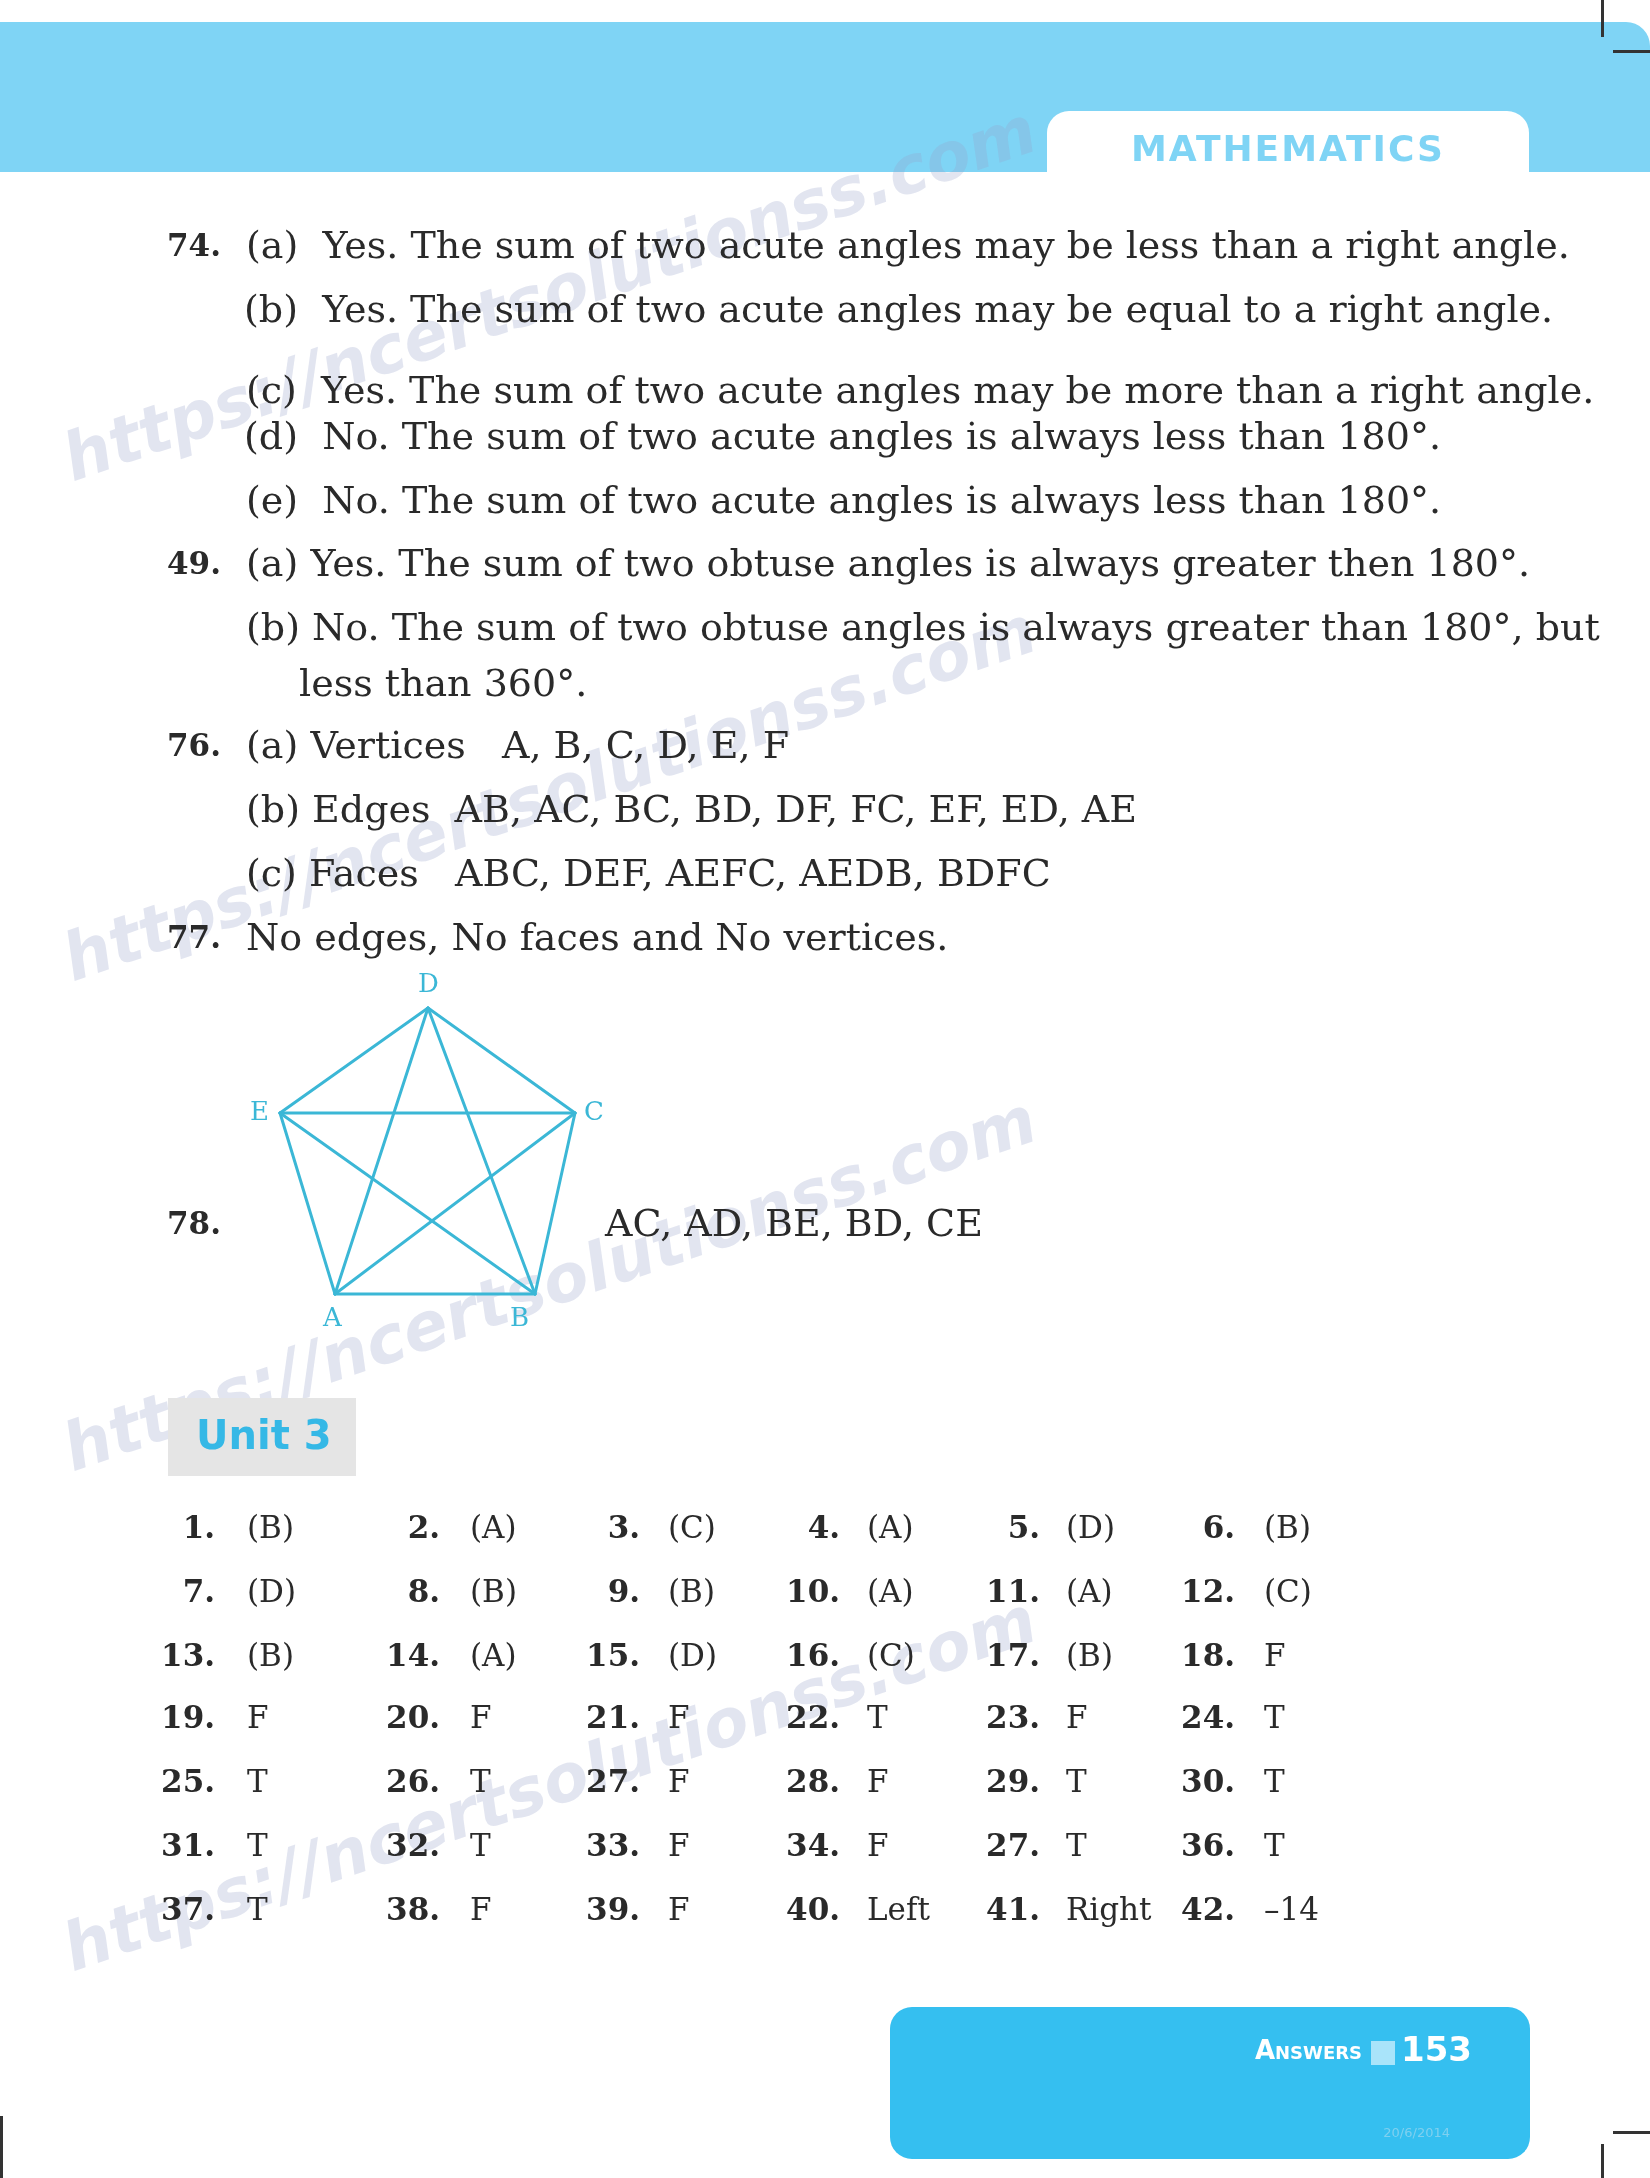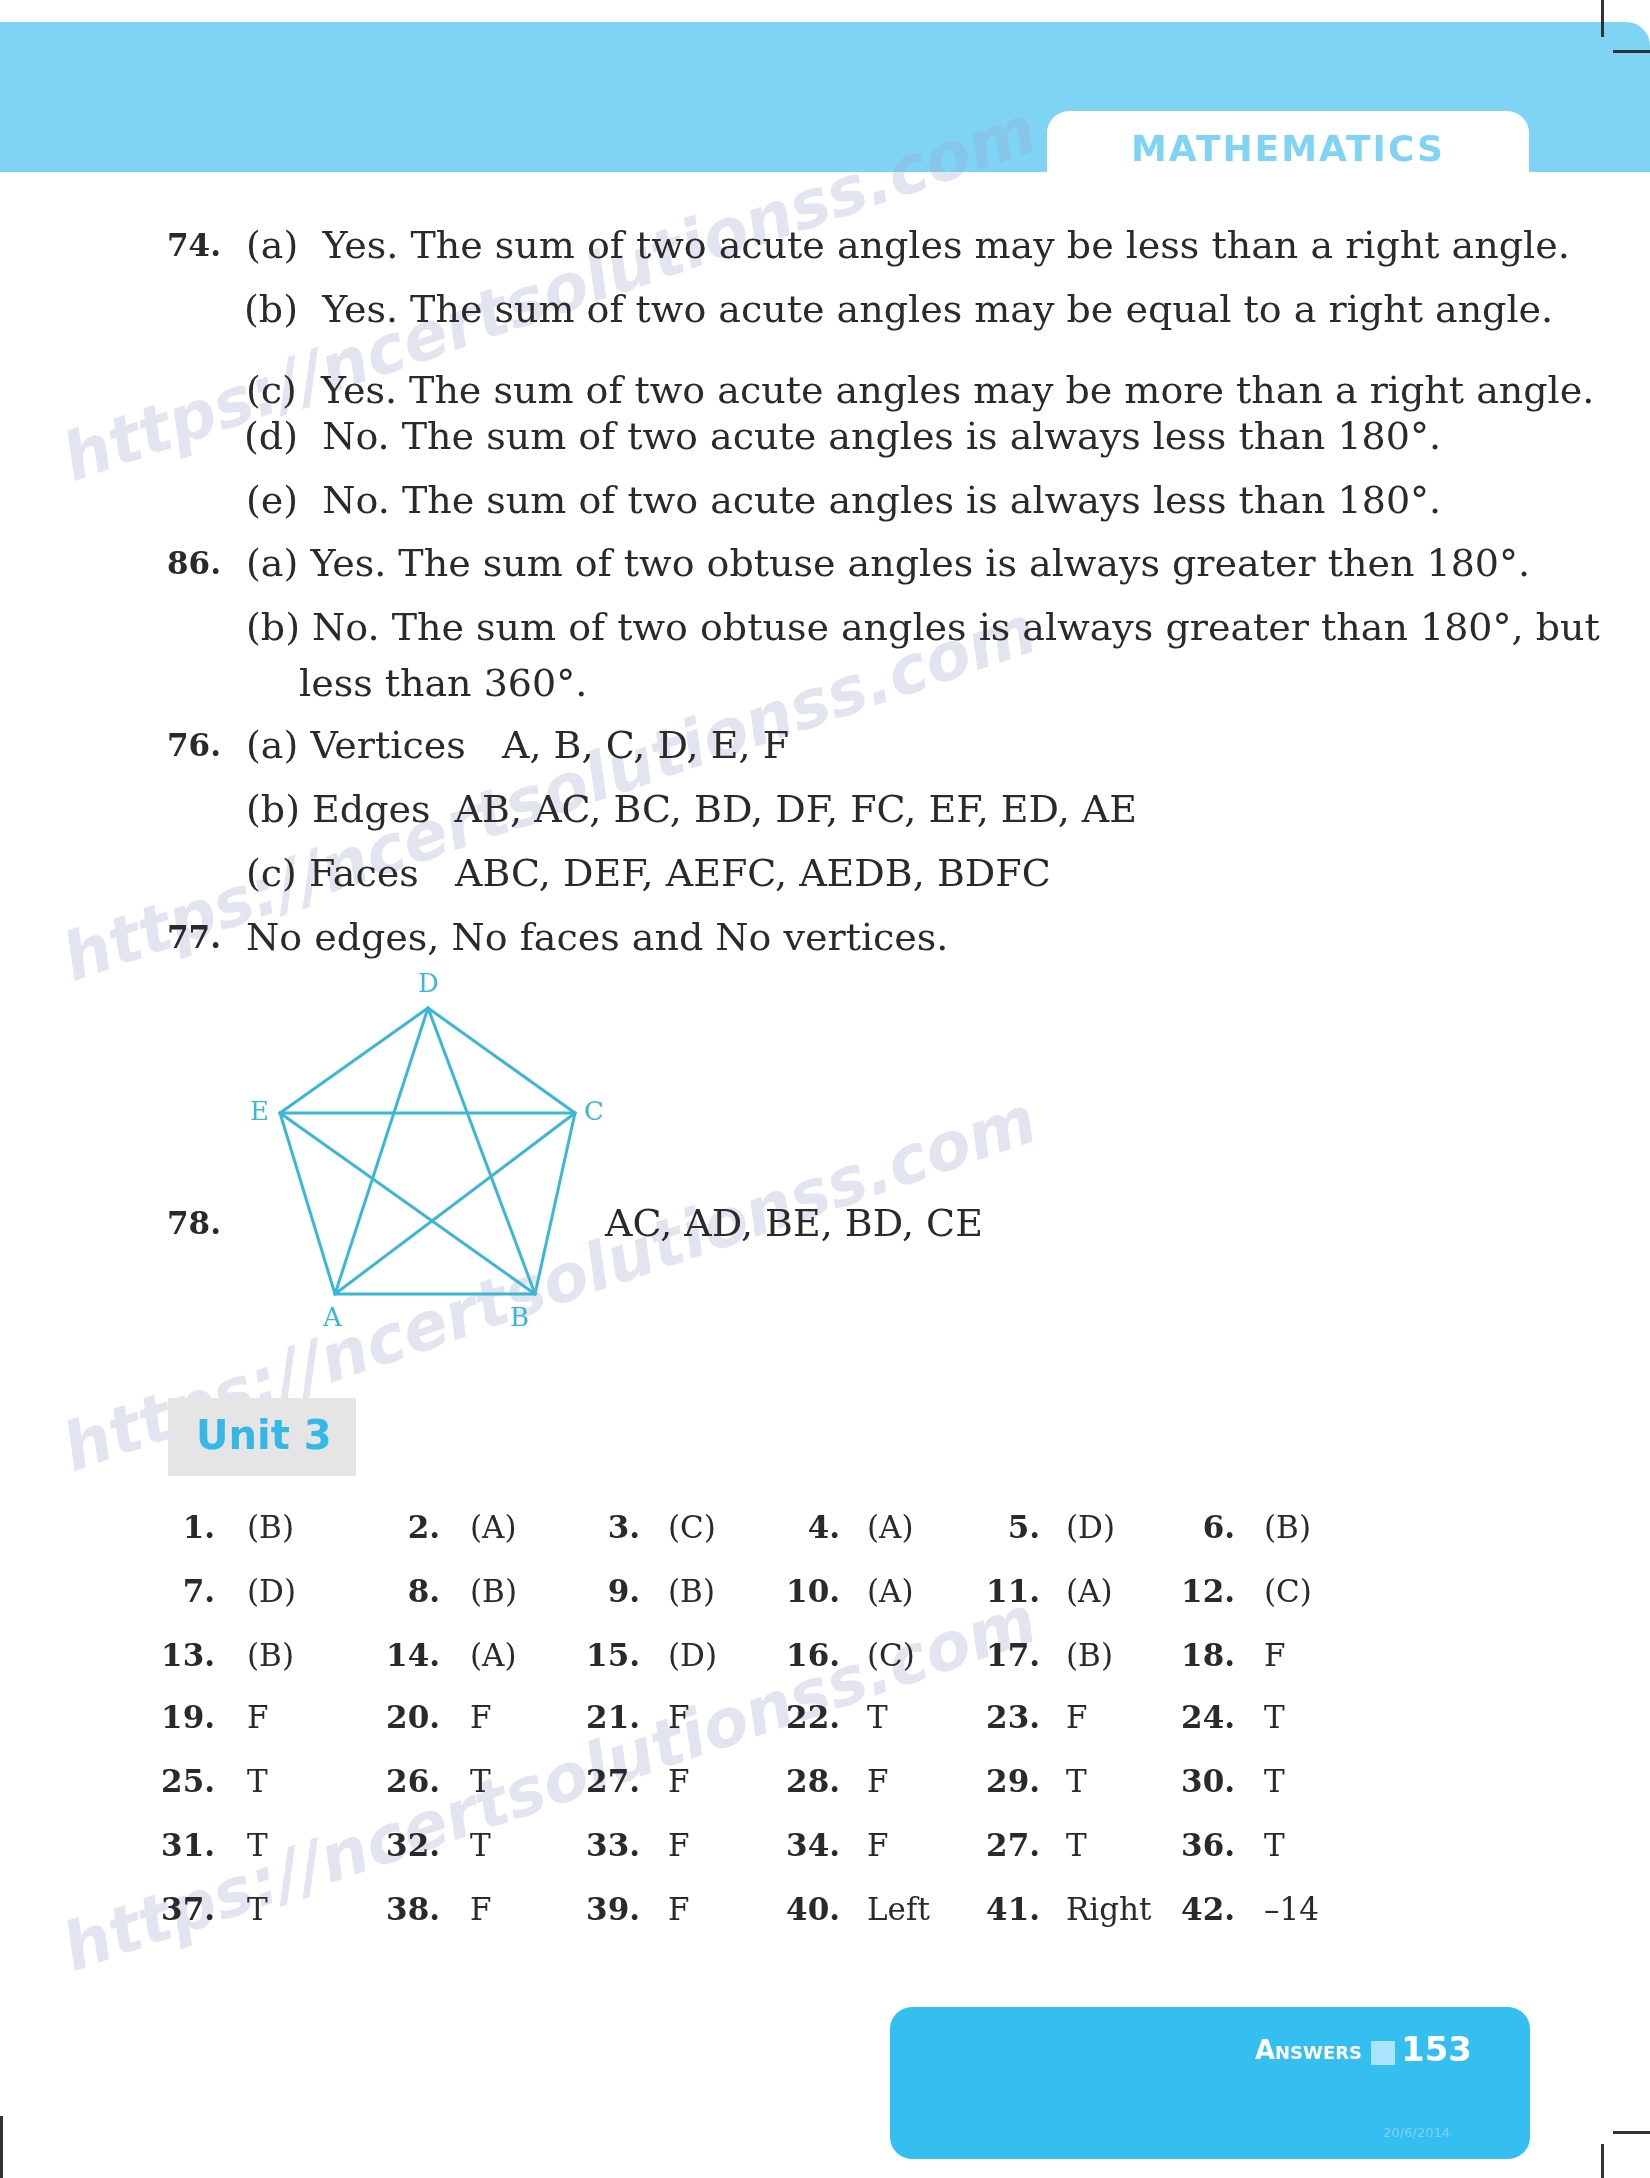--- a/index.html
+++ b/index.html
@@ -92,21 +92,21 @@
 <div class="watermark" style="left:78px;top:1410px;">https://ncertsolutionss.com</div>
 <div class="watermark" style="left:78px;top:1910px;">https://ncertsolutionss.com</div>
 
 <div class="qnum" style="left:167px;top:225px;">74.</div>
 <div class="line" style="left:246px;top:225px;"><span>(a)</span>&nbsp;&nbsp;<span>Yes. The sum of two acute angles may be less than a right angle.</span></div>
 <div class="line" style="left:244px;top:289px;"><span>(b)</span>&nbsp;&nbsp;<span>Yes.  The sum of two acute angles may be equal to a right angle.</span></div>
 <div class="line" style="left:246px;top:353px;margin-top:17px;"><span>(c)</span>&nbsp;&nbsp;<span>Yes.  The sum of two acute angles may be more than a right angle.</span></div>
 <div class="line" style="left:244px;top:416px;"><span>(d)</span>&nbsp;&nbsp;<span>No. The sum of two acute angles is always less than 180°.</span></div>
 <div class="line" style="left:246px;top:480px;"><span>(e)</span>&nbsp;&nbsp;<span>No. The sum of two acute angles is always less than 180°.</span></div>
 
-<div class="qnum" style="left:167px;top:543px;">86.</div>
+<div class="qnum" style="left:167px;top:543px;">49.</div>
 <div class="line" style="left:246px;top:543px;text-align:center;"><span>(a)</span>&nbsp;<span>Yes. The sum of two obtuse angles is always greater then 180°.</span></div>
 <div class="line" style="left:246px;top:607px;"><span>(b)</span>&nbsp;<span>No. The sum of two obtuse angles is always greater than 180°, but</span></div>
 <div class="line" style="left:299px;top:663px;">less than 360°.</div>
 
 <div class="qnum" style="left:167px;top:725px;">76.</div>
 <div class="line" style="left:246px;top:725px;"><span>(a)</span>&nbsp;<span style="white-space:pre;">Vertices   A, B, C, D, E, F</span></div>
 <div class="line" style="left:246px;top:789px;"><span>(b)</span>&nbsp;<span style="white-space:pre;">Edges  AB, AC, BC, BD, DF, FC, EF, ED, AE</span></div>
 <div class="line" style="left:246px;top:853px;"><span>(c)</span>&nbsp;<span style="white-space:pre;">Faces   ABC, DEF, AEFC, AEDB, BDFC</span></div>
 
 <div class="qnum" style="left:167px;top:917px;">77.</div>

